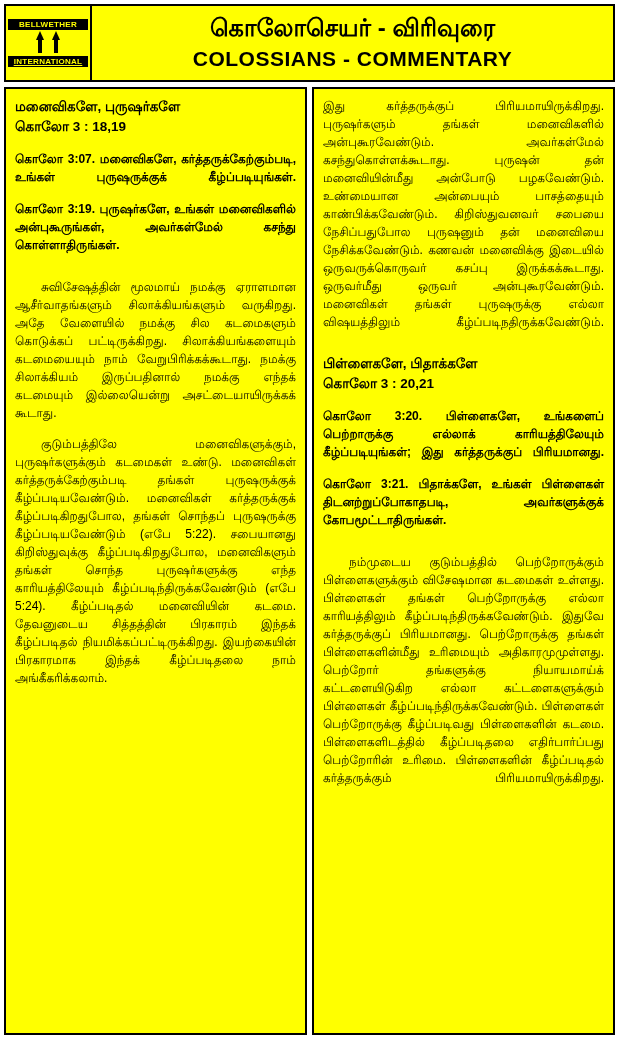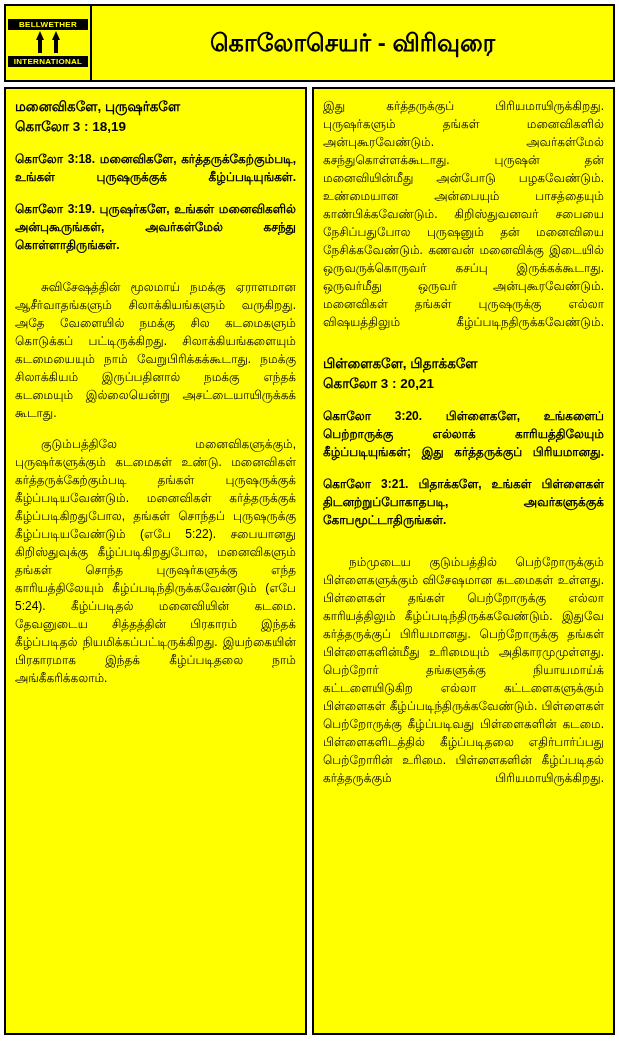--- a/index.html
+++ b/index.html
@@ -45,21 +45,21 @@
     background: #000000;
     color: #ffff00;
     font-size: 8px;
     font-weight: bold;
     letter-spacing: 0.3px;
     text-align: center;
     width: 100%;
     padding: 1px 0;
     box-sizing: border-box;
   }
-  .logo-band.second { margin-top: 2px; }
+  .logo-band.second { margin-top: 2px; text-decoration: underline; }
   .torch-row {
     display: flex;
     align-items: center;
     justify-content: center;
     height: 24px;
     width: 100%;
   }
   .torch {
     width: 16px;
     height: 22px;
@@ -168,30 +168,31 @@
         <div class="torch">
             <div class="flame"></div>
             <div class="stick"></div>
           </div>
       </div>
       <div class="logo-band second">INTERNATIONAL</div>
     </div>
 
     <div class="header-titles">
       <div class="title-tamil">கொலோசெயர் - விரிவுரை</div>
+      <div class="title-english">COLOSSIANS - COMMENTARY</div>
     </div>
 
 
   </div>
 
   <div class="body-wrap">
 
     <div class="col">
       <div class="sec-head">மனைவிகளே, புருஷர்களே<br>கொலோ 3 : 18,19</div>
-      <div class="ref-head">கொலோ 3:18. மனைவிகளே, கர்த்தருக்கேற்கும்படி, உங்கள் புருஷருக்குக் கீழ்ப்படியுங்கள்.</div>
+      <div class="ref-head">கொலோ 3:07. மனைவிகளே, கர்த்தருக்கேற்கும்படி, உங்கள் புருஷருக்குக் கீழ்ப்படியுங்கள்.</div>
       <div class="ref-head">கொலோ 3:19. புருஷர்களே, உங்கள் மனைவிகளில் அன்புகூருங்கள், அவர்கள்மேல் கசந்து கொள்ளாதிருங்கள்.</div>
       <div class="gap-lg"></div>
       <div class="para">சுவிசேஷத்தின் மூலமாய் நமக்கு ஏராளமான ஆசீர்வாதங்களும் சிலாக்கியங்களும் வருகிறது. அதே வேளையில் நமக்கு சில கடமைகளும் கொடுக்கப் பட்டிருக்கிறது. சிலாக்கியங்களையும் கடமையையும் நாம் வேறுபிரிக்கக்கூடாது. நமக்கு சிலாக்கியம் இருப்பதினால் நமக்கு எந்தக் கடமையும் இல்லையென்று அசட்டையாயிருக்கக் கூடாது.</div>
       <div class="para">குடும்பத்திலே மனைவிகளுக்கும், புருஷர்களுக்கும் கடமைகள் உண்டு. மனைவிகள் கர்த்தருக்கேற்கும்படி தங்கள் புருஷருக்குக் கீழ்ப்படியவேண்டும். மனைவிகள் கர்த்தருக்குக் கீழ்ப்படிகிறதுபோல, தங்கள் சொந்தப் புருஷருக்கு கீழ்ப்படியவேண்டும் (எபே 5:22). சபையானது கிறிஸ்துவுக்கு கீழ்ப்படிகிறதுபோல, மனைவிகளும் தங்கள் சொந்த புருஷர்களுக்கு எந்த காரியத்திலேயும் கீழ்ப்படிந்திருக்கவேண்டும் (எபே 5:24). கீழ்ப்படிதல் மனைவியின் கடமை. தேவனுடைய சித்தத்தின் பிரகாரம் இந்தக் கீழ்ப்படிதல் நியமிக்கப்பட்டிருக்கிறது. இயற்கையின் பிரகாரமாக இந்தக் கீழ்ப்படிதலை நாம் அங்கீகரிக்கலாம்.</div>
     </div>
 
     <div class="col">
       <div class="para noindent">இது கர்த்தருக்குப் பிரியமாயிருக்கிறது. புருஷர்களும் தங்கள் மனைவிகளில் அன்புகூரவேண்டும். அவர்கள்மேல் கசந்துகொள்ளக்கூடாது. புருஷன் தன் மனைவியின்மீது அன்போடு பழகவேண்டும். உண்மையான அன்பையும் பாசத்தையும் காண்பிக்கவேண்டும். கிறிஸ்துவனவர் சபையை நேசிப்பதுபோல புருஷனும் தன் மனைவியை நேசிக்கவேண்டும். கணவன் மனைவிக்கு இடையில் ஒருவருக்கொருவர் கசப்பு இருக்கக்கூடாது. ஒருவர்மீது ஒருவர் அன்புகூரவேண்டும். மனைவிகள் தங்கள் புருஷருக்கு எல்லா விஷயத்திலும் கீழ்ப்படிநதிருக்கவேண்டும்.</div>
       <div class="gap-lg"></div>
       <div class="sec-head">பிள்ளைகளே, பிதாக்களே<br>கொலோ 3 : 20,21</div>

